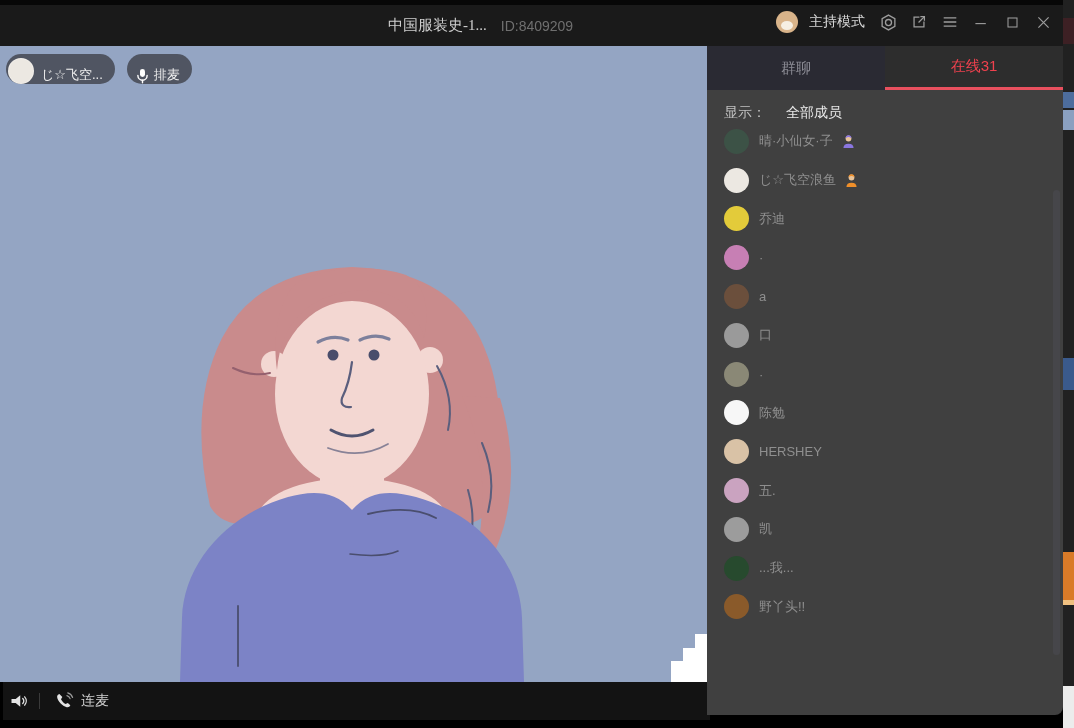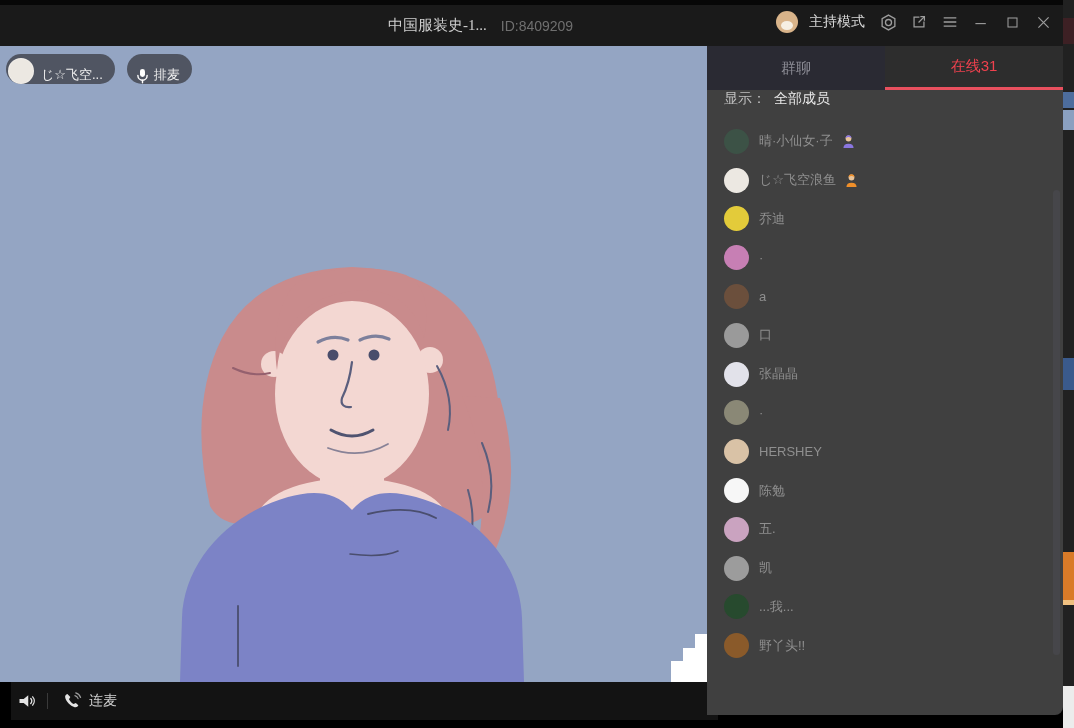--- a/index.html
+++ b/index.html
@@ -30,33 +30,33 @@
   .video { position:absolute; left:0; top:46px; width:707px; height:636px; background:#94a5c3; overflow:hidden; }
   .video svg.illustration { position:absolute; left:0; top:0; }
   .overlay-pills { position:absolute; left:6px; top:8px; display:flex; gap:12px; }
   .pill { height:30px; border-radius:15px; background:rgba(62,65,74,.8); display:flex; align-items:flex-end; color:#f0f0f0; font-size:13px; }
   .pill.streamer { padding:0 12px 0 2px; }
   .pill.queue { padding:0 12px 0 9px; gap:5px; }
   .pill-avatar { width:26px; height:26px; border-radius:50%; background:#ece8e2; margin-right:7px; border:1px solid rgba(255,255,255,.25); }
   .stair { position:absolute; background:#fff; }
 
   
-  .bottombar { position:absolute; left:11px; top:682px; width:707px; height:38px; background:#131313; display:flex; align-items:center; }
+  .bottombar { position:absolute; left:3px; top:682px; width:707px; height:38px; background:#131313; display:flex; align-items:center; }
   .bb-divider { width:1px; height:16px; background:#3a3a3a; margin:0 14px 0 10px; }
   .bb-label { color:#cfcfcf; font-size:14px; margin-left:7px; }
   .under-left { position:absolute; left:0; top:720px; width:707px; height:8px; background:#000; }
 
   
   .panel { position:absolute; left:707px; top:46px; width:356px; height:669px; background:#404040; border-radius:0 0 8px 0; overflow:hidden; }
   .under-panel { position:absolute; left:707px; top:713px; width:356px; height:15px; background:#d3d3d3; z-index:-1; }
   .tabs { position:absolute; left:0; top:0; width:356px; height:44px; display:flex; }
   .tab { flex:1; display:flex; align-items:center; justify-content:center; font-size:15px; cursor:pointer; }
   .tab.inactive { background:#2a2a33; color:#8a8a93; }
   .tab.active { background:#2d2d2d; color:#f0414e; border-bottom:3px solid #e8505e; }
-  .show-row { position:absolute; left:17px; top:44px; height:32px; display:flex; align-items:flex-start; gap:8px; font-size:14px; }
+  .show-row { position:absolute; left:17px; top:44px; height:32px; display:flex; align-items:flex-end; gap:20px; font-size:14px; }
   .show-label { color:#c0c0c0; }
   .show-value { color:#e8e8e8; }
   .member-list { position:absolute; left:0; top:76px; width:356px; height:593px; overflow:hidden; }
   .member-row { height:38.8px; display:flex; align-items:center; padding-left:17px; }
   .m-avatar { width:25px; height:25px; border-radius:50%; flex:0 0 25px; }
   .m-name { color:#8f8f8f; font-size:13px; margin-left:10px; white-space:nowrap; }
   .m-suffix { color:#8f8f8f; font-size:11px; margin-left:5px; }
   .m-badge { margin-left:8px; }
   .scroll-thumb { position:absolute; right:3px; top:144px; width:7px; height:465px; border-radius:4px; background:#46464a; }
 </style>
@@ -252,41 +252,36 @@
     <span class="m-name">a</span>
 
   </div>
 
   <div class="member-row">
     <span class="m-avatar" style="background: rgb(154, 154, 154);"></span>
     <span class="m-name">口</span>
 
   </div>
 
-  <div class="member-row">
-    <span class="m-avatar" style="background: rgb(226, 226, 234);"></span>
-    <span class="m-name">张晶晶</span>
-
-  </div>
 
   <div class="member-row">
     <span class="m-avatar" style="background: rgb(138, 136, 118);"></span>
     <span class="m-name">·</span>
 
   </div>
 
   <div class="member-row">
+    <span class="m-avatar" style="background: rgb(247, 247, 247);"></span>
+    <span class="m-name">陈勉</span>
+
+  </div>
+
+  <div class="member-row">
     <span class="m-avatar" style="background: rgb(217, 194, 166);"></span>
     <span class="m-name">HERSHEY</span>
-
-  </div>
-
-  <div class="member-row">
-    <span class="m-avatar" style="background: rgb(247, 247, 247);"></span>
-    <span class="m-name">陈勉</span>
 
   </div>
 
 
   <div class="member-row">
     <span class="m-avatar" style="background: rgb(202, 163, 192);"></span>
     <span class="m-name">五.</span>
 
   </div>
 

